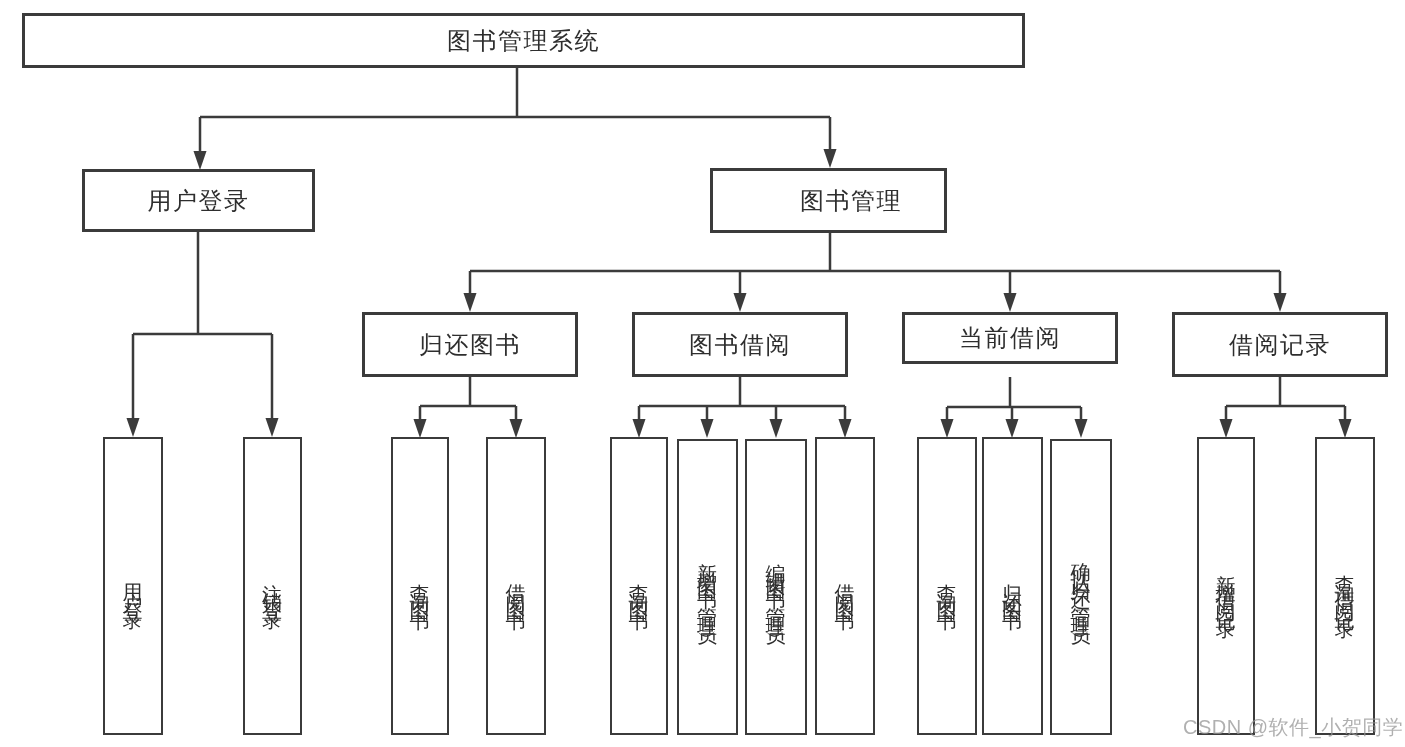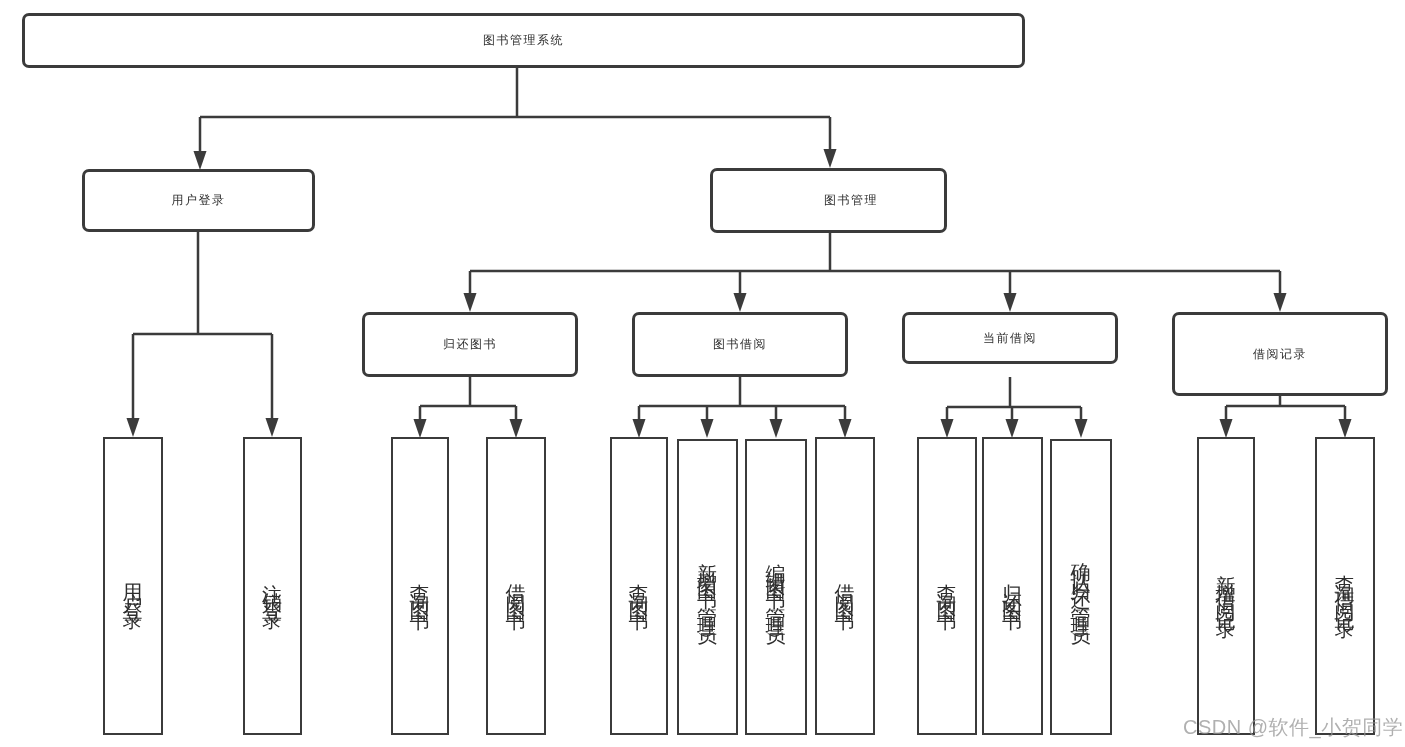--- a/index.html
+++ b/index.html
@@ -16,24 +16,23 @@
     box-sizing:border-box;
     border:3px solid #3b3b3b;
     background:#ffffff;
     display:flex;
     align-items:center;
     justify-content:center;
     z-index:2;
     color:#2e2e2e;
   }
   .node.h{
-    font-size:12px;
+    font-size:24px;
     letter-spacing:1.5px;
     white-space:nowrap;
-    border-radius:7px;
   }
   .node.leaf{
     border-width:2.8px;
   }
   .node.leaf .vtext{
     writing-mode:vertical-rl;
     text-orientation:mixed;
     font-size:20px;
     letter-spacing:9px;
     line-height:1;
@@ -117,21 +116,21 @@
 
   <div class="node h" style="left:362px;top:312px;width:216px;height:65px;">
     <span>归还图书</span>
   </div>
   <div class="node h" style="left:632px;top:312px;width:216px;height:65px;">
     <span>图书借阅</span>
   </div>
   <div class="node h" style="left:902px;top:312px;width:216px;height:52px;">
     <span>当前借阅</span>
   </div>
-  <div class="node h" style="left:1172px;top:312px;width:216px;height:84px;">
+  <div class="node h" style="left:1172px;top:312px;width:216px;height:65px;">
     <span>借阅记录</span>
   </div>
 
   <div class="node leaf" style="left:103px;top:437px;width:60px;height:298px;">
     <span class="vtext">用户登录</span>
   </div>
   <div class="node leaf" style="left:243px;top:437px;width:59px;height:298px;">
     <span class="vtext">注销登录</span>
   </div>
 

